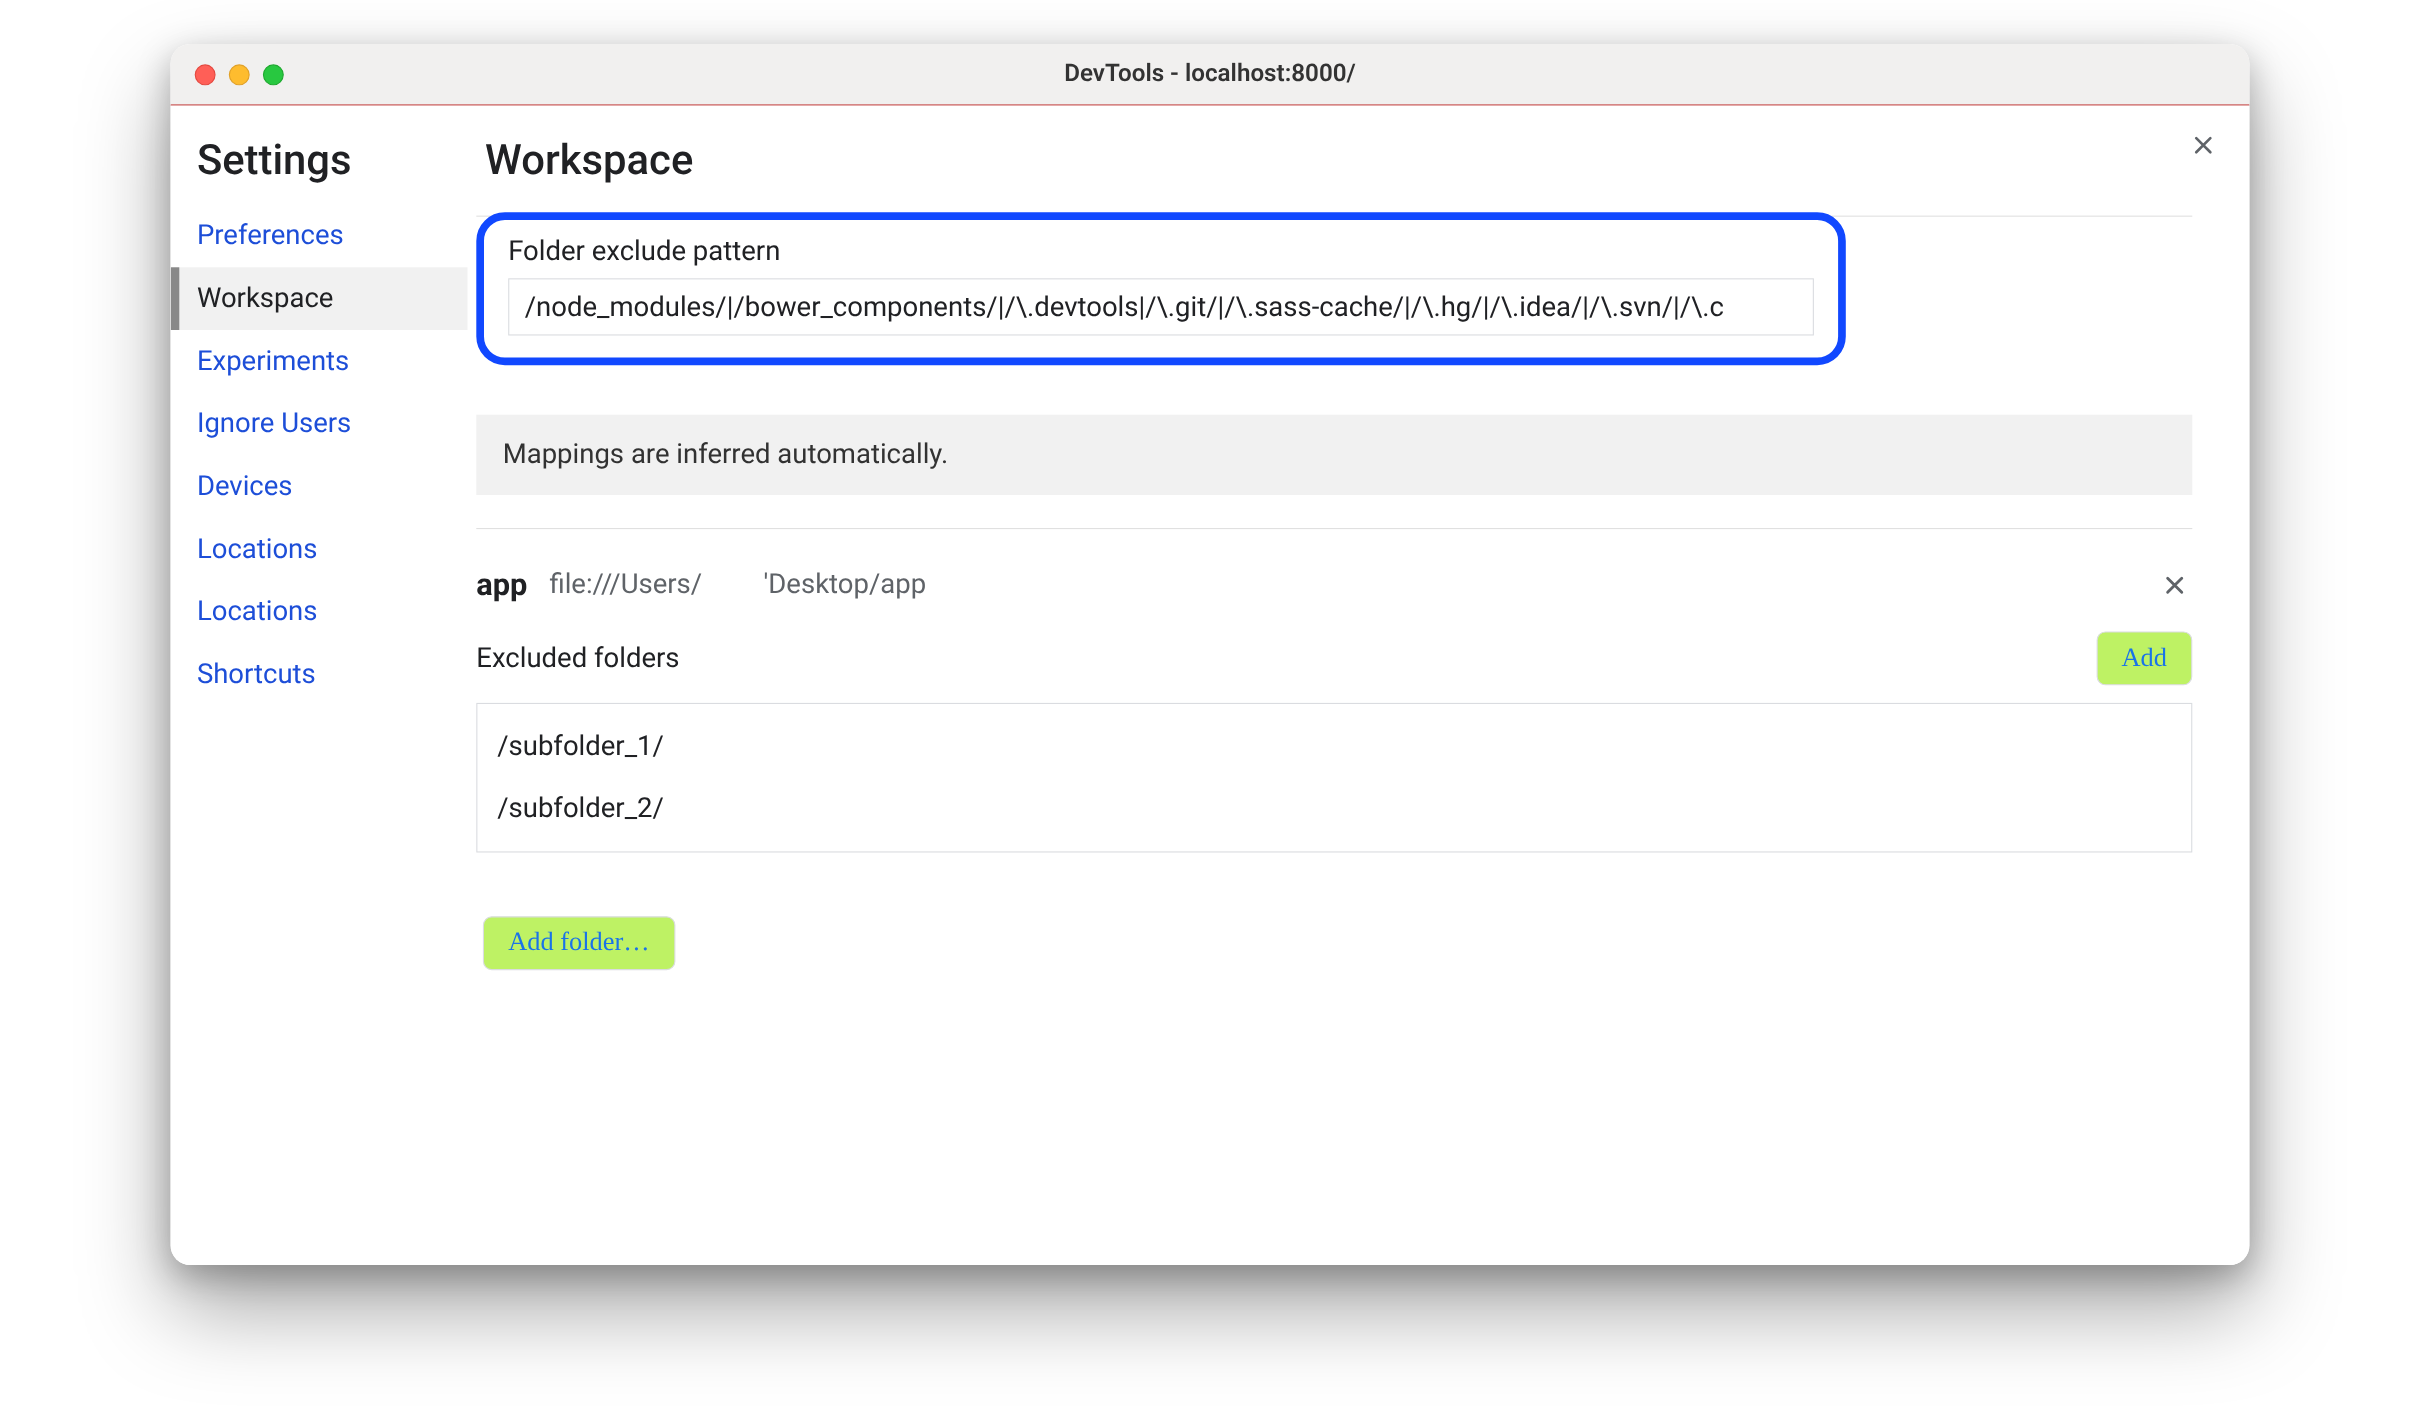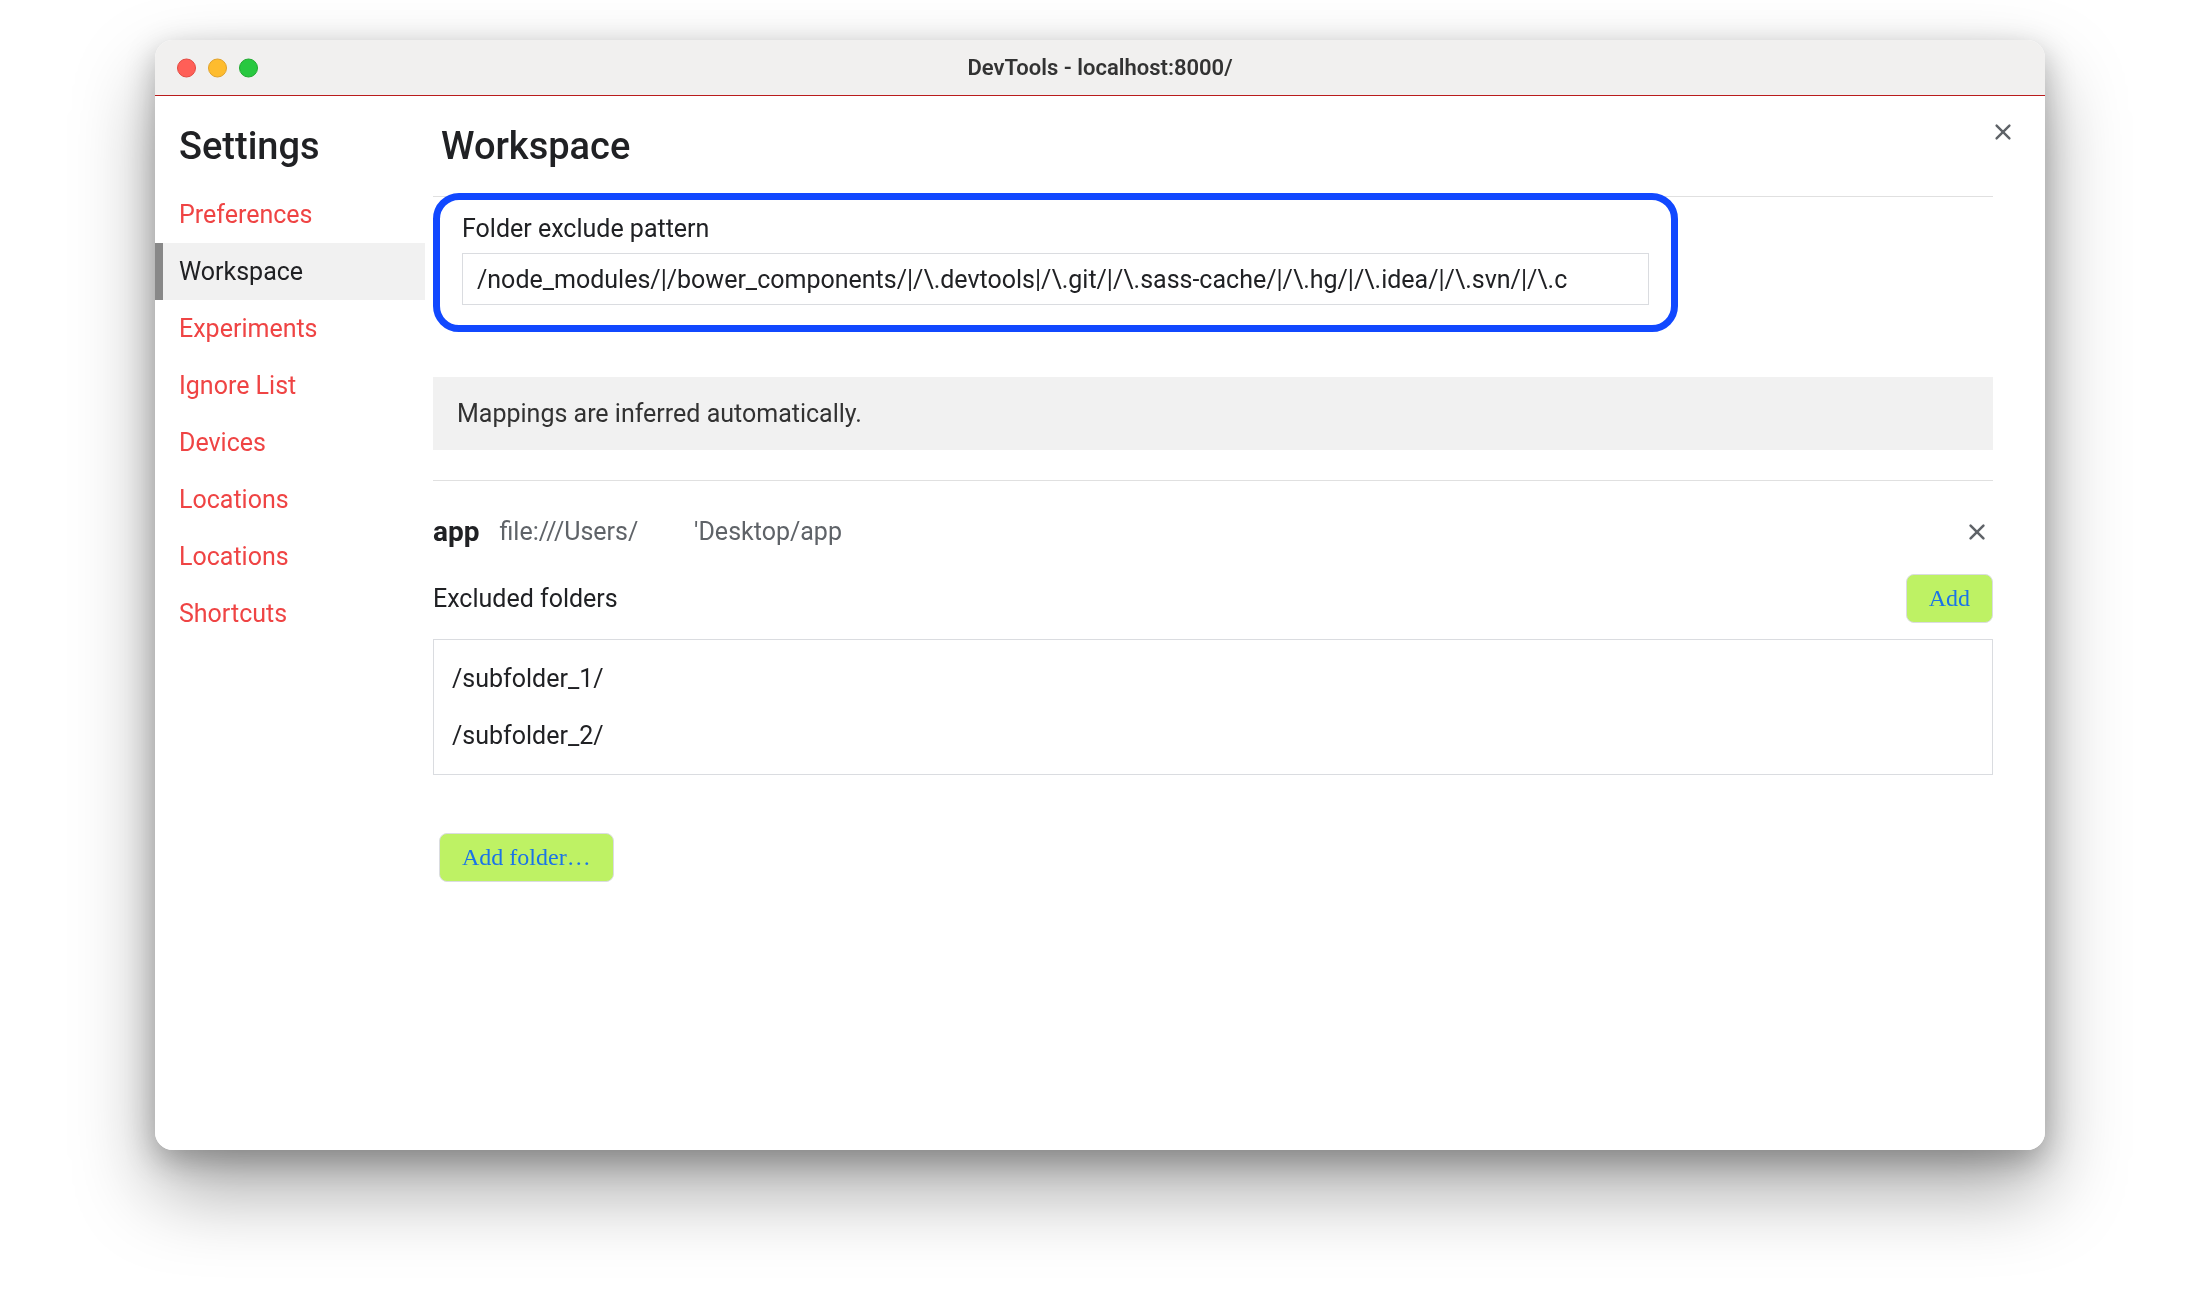--- a/index.html
+++ b/index.html
@@ -86,21 +86,21 @@
     flex: 0 0 auto;
   }
   .sidebar-title {
     font-size: 38px;
     font-weight: 500;
     color: #202124;
     padding: 0 24px 18px 24px;
   }
   .sidebar-item {
     font-size: 25px;
-    color: #ef4444;
+    color: #1d4ed8;
     padding: 14px 24px;
     cursor: pointer;
     position: relative;
   }
   .sidebar-item.active {
     background: #f1f1f1;
     color: #202124;
   }
   .sidebar-item.active::before {
     content: "";
@@ -243,21 +243,21 @@
         <div class="sidebar-item">
           <span>Preferences</span>
         </div>
         <div class="sidebar-item active">
           <span>Workspace</span>
         </div>
         <div class="sidebar-item">
           <span>Experiments</span>
         </div>
         <div class="sidebar-item">
-          <span>Ignore List</span>
+          <span>Ignore Users</span>
         </div>
         <div class="sidebar-item">
           <span>Devices</span>
         </div>
         <div class="sidebar-item">
           <span>Locations</span>
         </div>
         <div class="sidebar-item">
           <span>Locations</span>
         </div>

